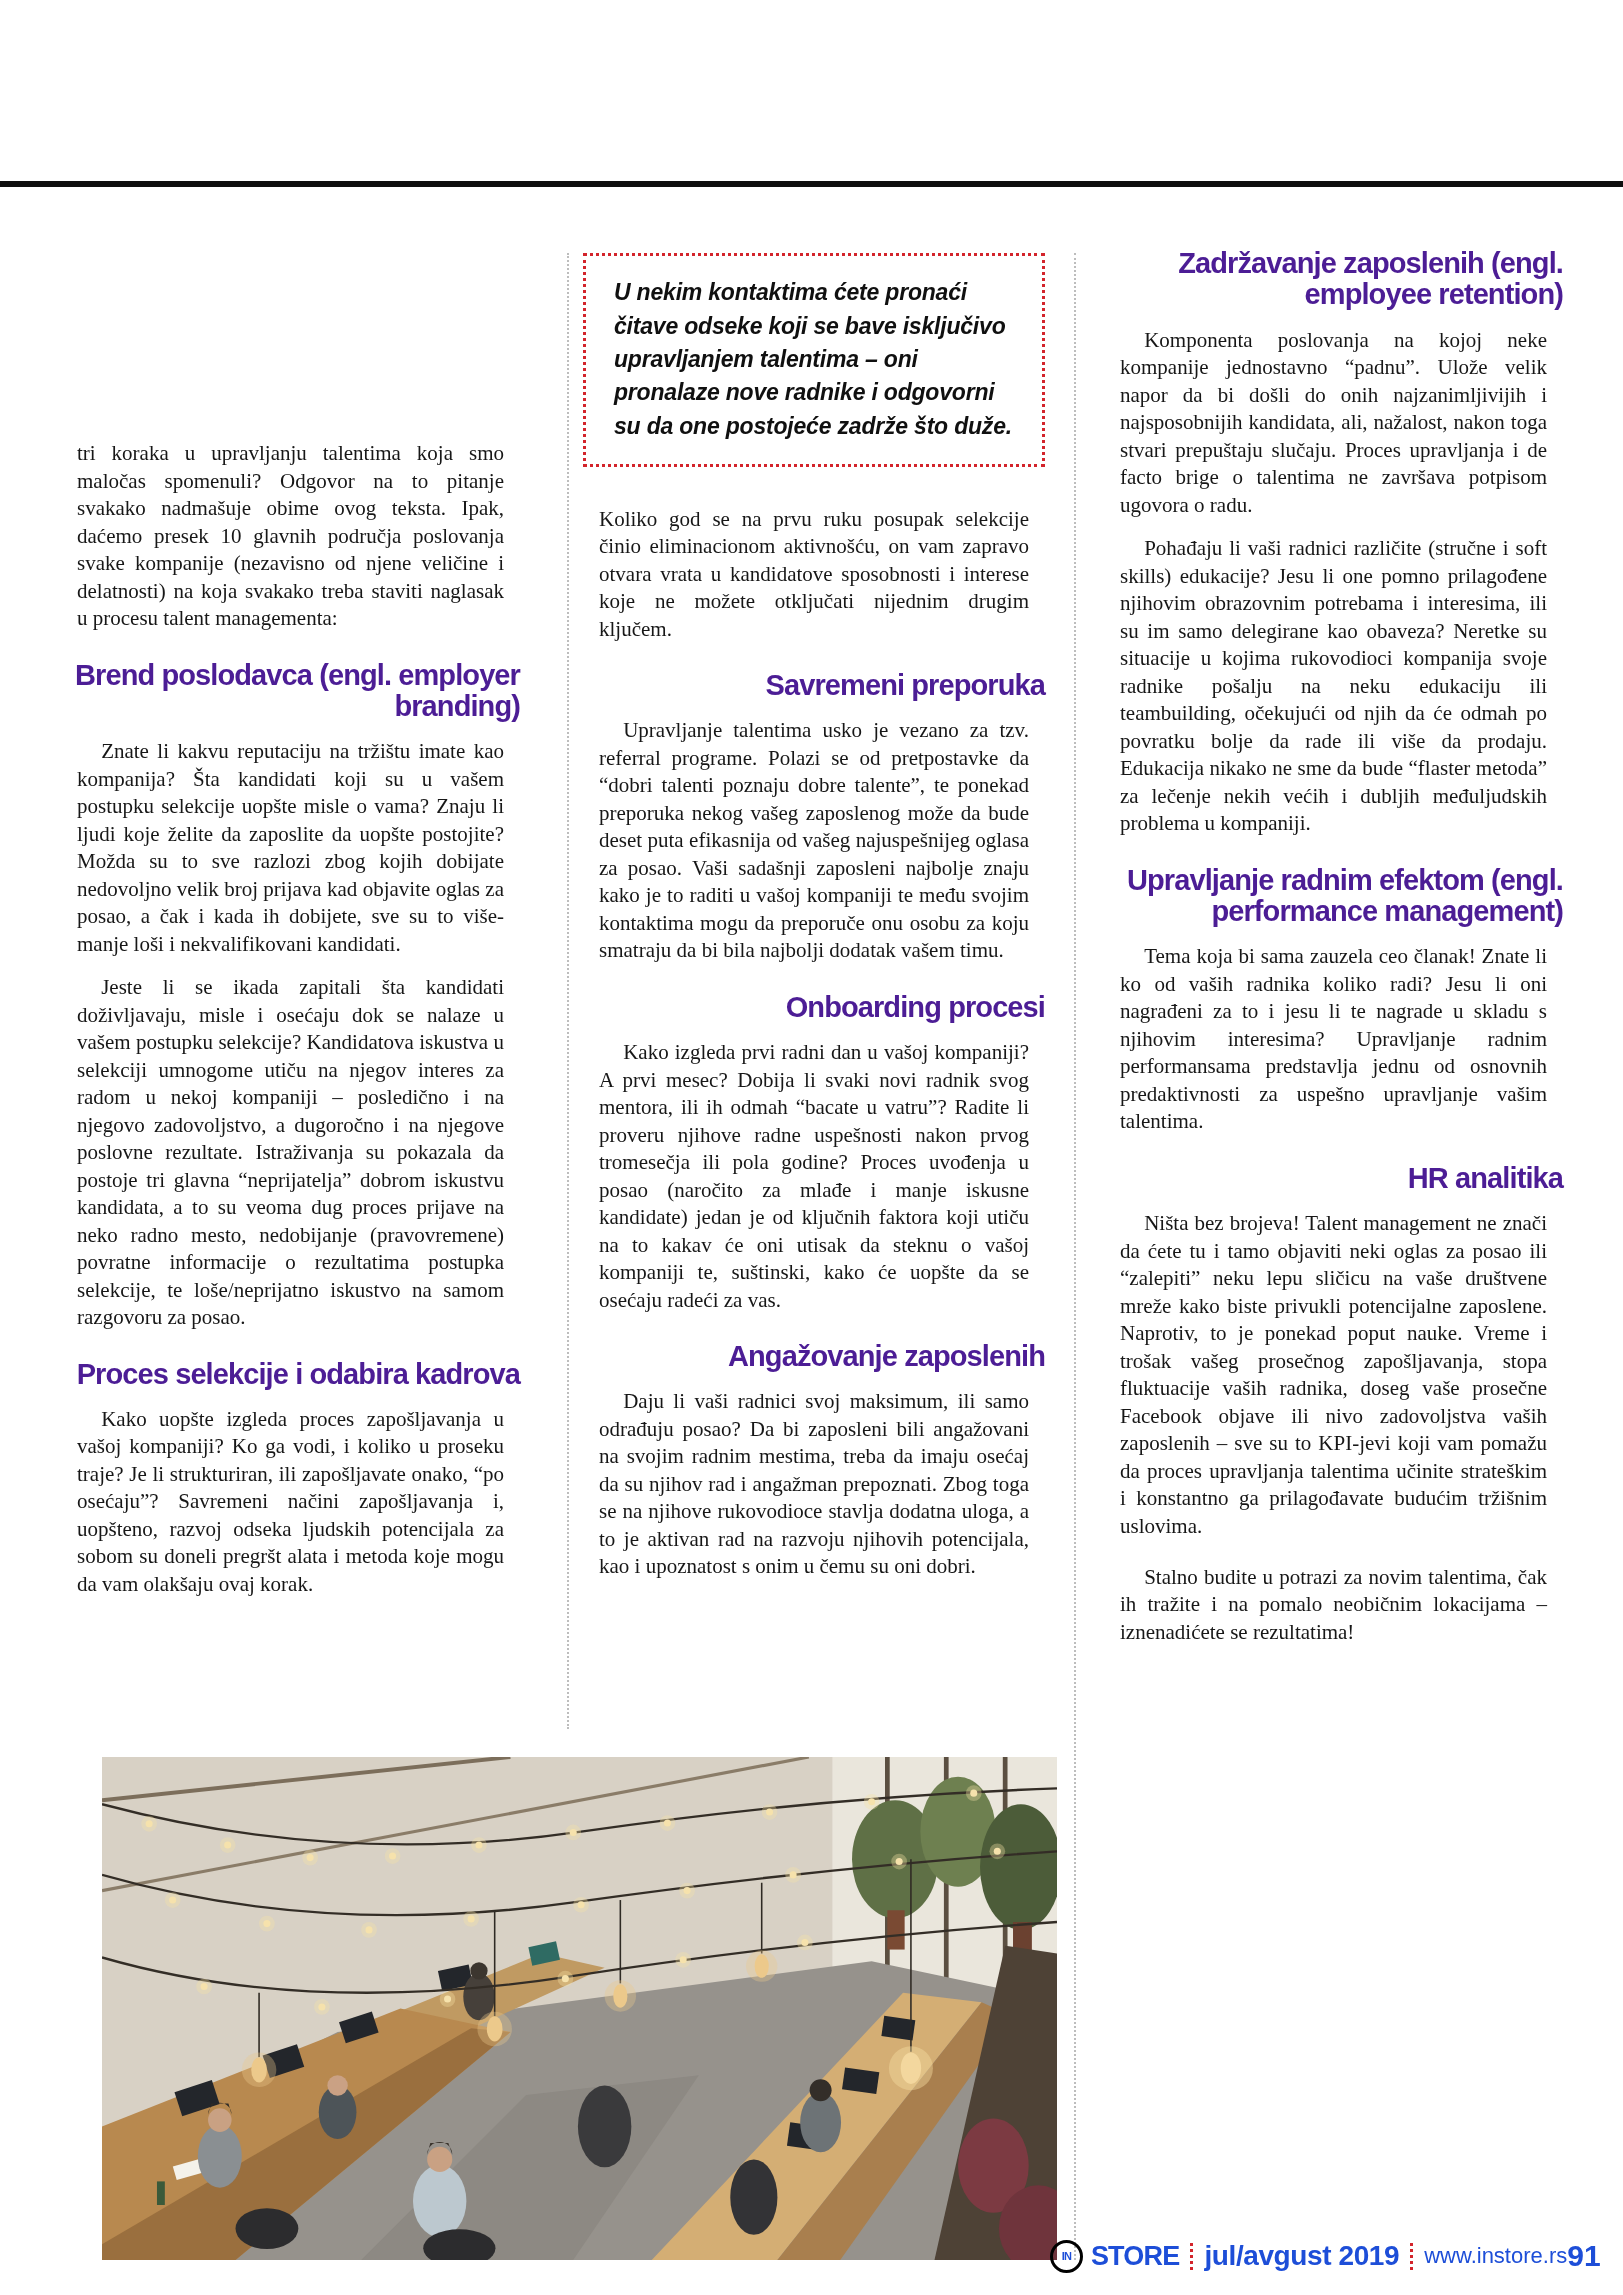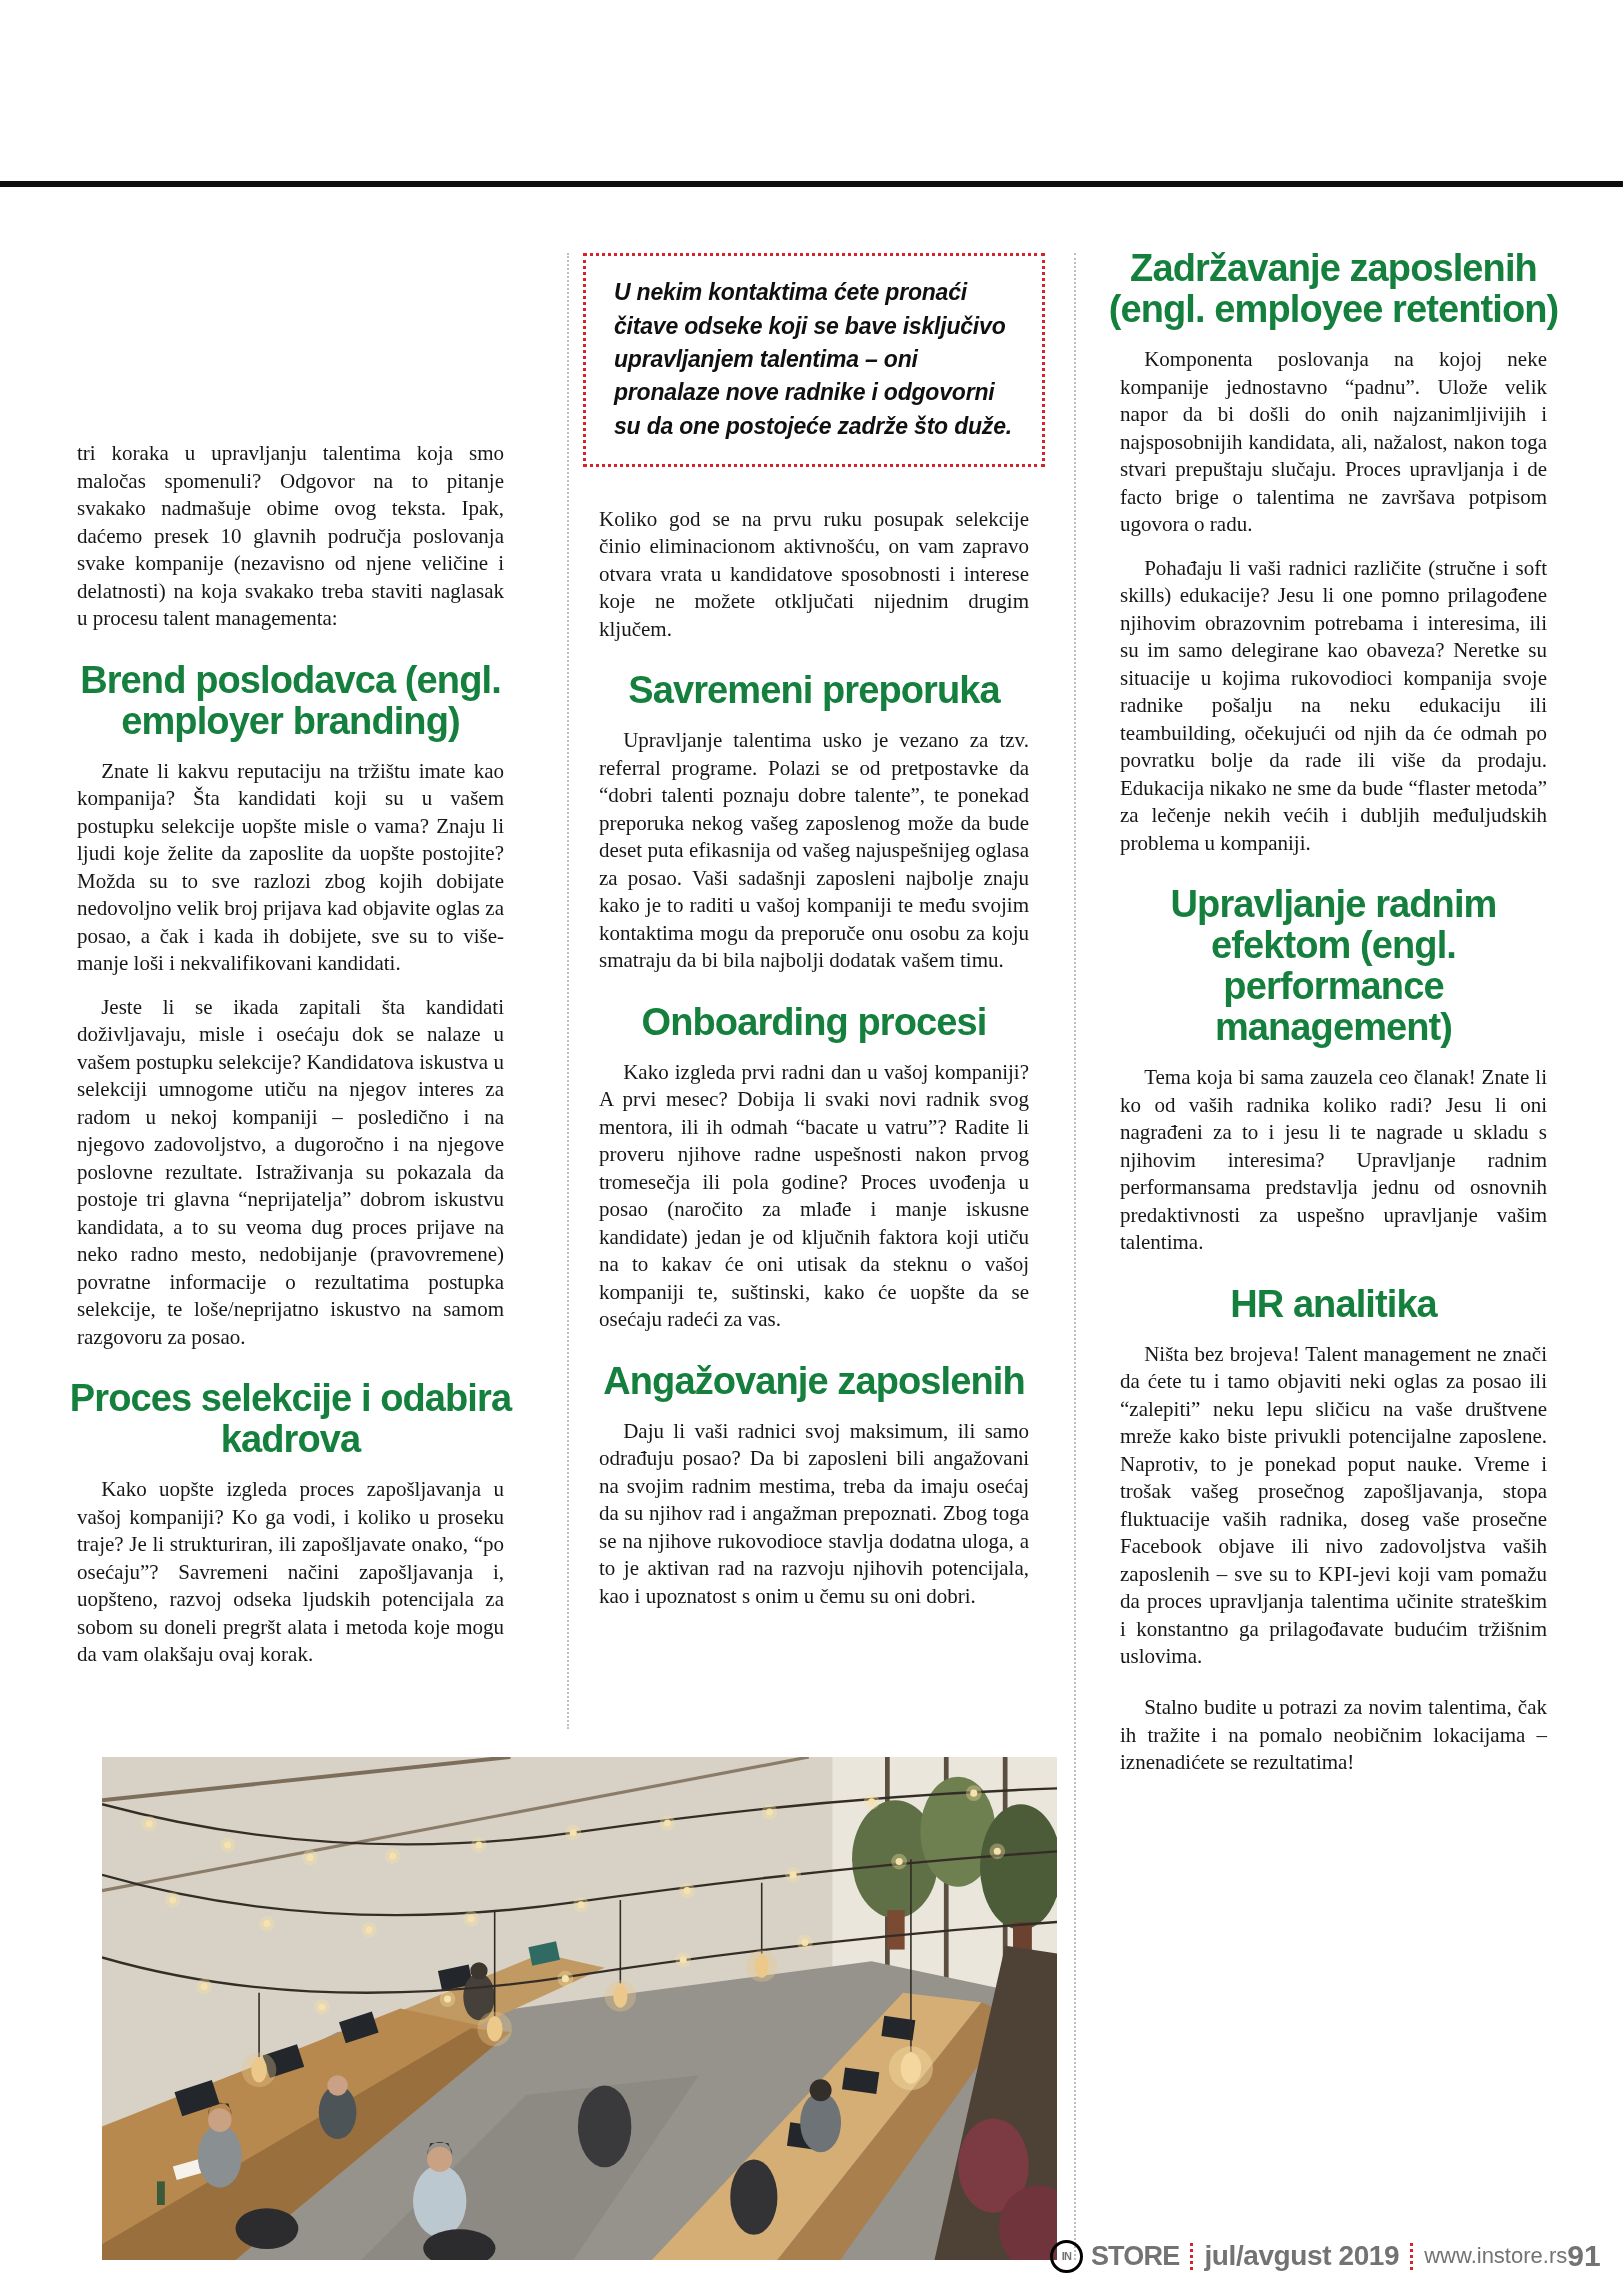--- a/index.html
+++ b/index.html
@@ -6,33 +6,33 @@
   .page{position:relative;width:1623px;height:2295px;background:#ffffff;overflow:hidden;
         font-family:"Liberation Serif", serif;}
   .toprule{position:absolute;left:0;top:181px;width:1623px;height:6.3px;background:#0e0e0e;}
   .col{position:absolute;text-align:justify;font-size:21px;line-height:27.5px;color:#171717;}
   #col1{left:61px;top:424px;width:459px;}
   #col2{left:583px;top:253px;width:462px;}
   #col3{left:1104px;top:248px;width:459px;}
   .col p{margin:16px;}
   p.ind{text-indent:1.15em;}
   p.gap{margin-top:23.6px;}
-  h2{font-family:"Liberation Sans", sans-serif;font-weight:700;font-size:38px;line-height:1.08;
-     letter-spacing:-0.9px;color:#15803d;margin:27px 0 15.7px 0;text-align:center;}
+  h2{font-family:"Liberation Sans", sans-serif;font-weight:700;font-size:29px;line-height:1.08;
+     letter-spacing:-0.9px;color:#4c1d95;margin:27px 0 15.7px 0;text-align:right;}
   h2.first{margin-top:0;}
   .callout{border:3.9px dotted #d3242b;padding:20.4px 23.6px 20.4px 28px;margin:0 0 39px 0;
      font-family:"Liberation Sans", sans-serif;font-style:italic;font-weight:600;font-size:23px;
      line-height:1.45;letter-spacing:-0.2px;color:#101010;text-align:left;}
   .vdots{position:absolute;width:0;border-left:2.4px dotted #bdbdbd;}
   #vd1{left:567px;top:253px;height:1476px;}
   #vd2{left:1074px;top:253px;height:2007px;}
   .photo{position:absolute;left:102px;top:1757px;width:955px;height:503px;background:#ffffff;z-index:5;}
   .photo svg{display:block;width:100%;height:100%;}
   .footer{position:absolute;left:1050px;right:59px;top:2237px;height:38px;display:flex;
-     align-items:center;z-index:6;font-family:"Liberation Sans", sans-serif;color:#737373;}
+     align-items:center;z-index:6;font-family:"Liberation Sans", sans-serif;color:#1d4ed8;}
   .logo-circle{width:27px;height:27px;border:3.1px solid #000;border-radius:50%;display:flex;
      align-items:center;justify-content:center;font-weight:700;font-size:11px;letter-spacing:-0.8px;flex:0 0 auto;}
   .brand{font-weight:700;font-size:27px;letter-spacing:-0.8px;margin-left:7.9px;}
   .sep{height:27px;border-left:3.1px dotted #d3242b;margin:0 11px;width:0;}
   .issue{font-weight:700;font-size:28px;letter-spacing:-0.4px;white-space:nowrap;}
   .site{font-size:22px;white-space:nowrap;}
   .pagenum{margin-left:auto;font-weight:700;font-size:30px;}
 </style>
 </head>
 <body>

